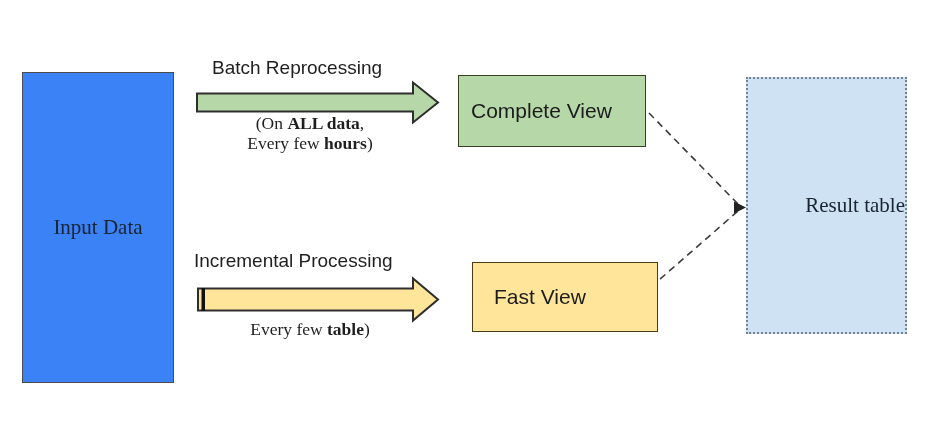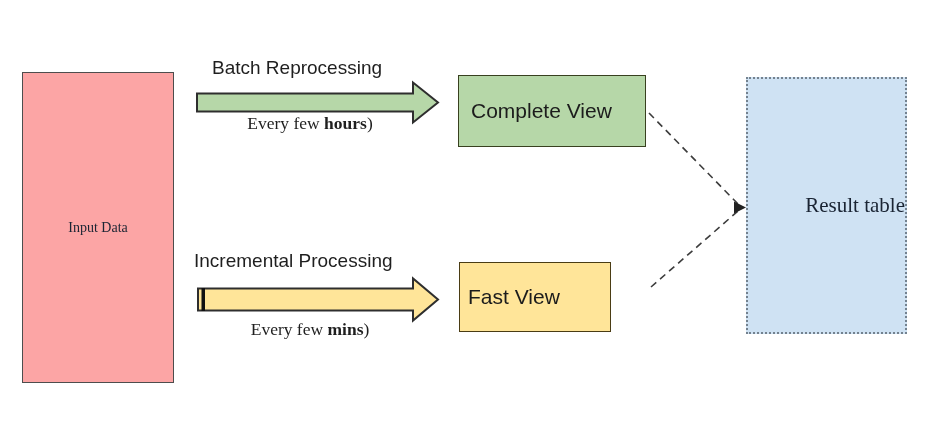--- a/index.html
+++ b/index.html
@@ -20,48 +20,48 @@
     left: 0; top: 0;
     width: 939px; height: 443px;
   }
   .box {
     position: absolute;
     box-sizing: border-box;
   }
   .input-box {
     left: 22px; top: 72px;
     width: 152px; height: 311px;
-    background: #fca5a5;
+    background: #3b82f6;
     border: 1.5px solid #4d4d4d;
     display: flex;
     align-items: center;
     justify-content: center;
     font-family: "Liberation Serif", serif;
-    font-size: 14px;
+    font-size: 21px;
     color: #1a2433;
   }
   .complete-box {
     left: 458px; top: 75px;
     width: 188px; height: 72px;
     background: #b6d7a8;
     border: 1.5px solid #38401f;
     display: flex;
     align-items: center;
     padding-left: 12px;
     font-size: 21px;
     color: #1c1c1c;
   }
   .fast-box {
-    left: 459px; top: 262px;
-    width: 152px; height: 70px;
+    left: 472px; top: 262px;
+    width: 186px; height: 70px;
     background: #ffe599;
     border: 1.5px solid #4a3c14;
     display: flex;
     align-items: center;
-    padding-left: 8px;
+    padding-left: 21px;
     font-size: 21px;
     color: #1c1c1c;
   }
   .result-box {
     left: 746px; top: 77px;
     width: 161px; height: 257px;
     background: #cfe2f3;
     border: 2px dotted #74828f;
     display: flex;
     align-items: center;
@@ -111,27 +111,28 @@
     <polygon points="746,207.5 734,201.5 734,213.5" fill="#222222"></polygon>
   </svg>
 
   <div class="box input-box">
     <span>Input Data</span>
   </div>
 
   <div class="flow-label batch-label">Batch Reprocessing</div>
 
   <div class="note batch-note">
+    <div><span>(On </span><b>ALL data</b><span>,</span></div>
     <div><span>Every few </span><b>hours</b><span>)</span></div>
   </div>
 
   <div class="flow-label incremental-label">Incremental Processing</div>
 
   <div class="note incremental-note">
-    <div><span>Every few </span><b>mins</b><span>)</span></div>
+    <div><span>Every few </span><b>table</b><span>)</span></div>
   </div>
 
   <div class="box complete-box">
     <span>Complete View</span>
   </div>
 
   <div class="box fast-box">
     <span>Fast View</span>
   </div>
 

